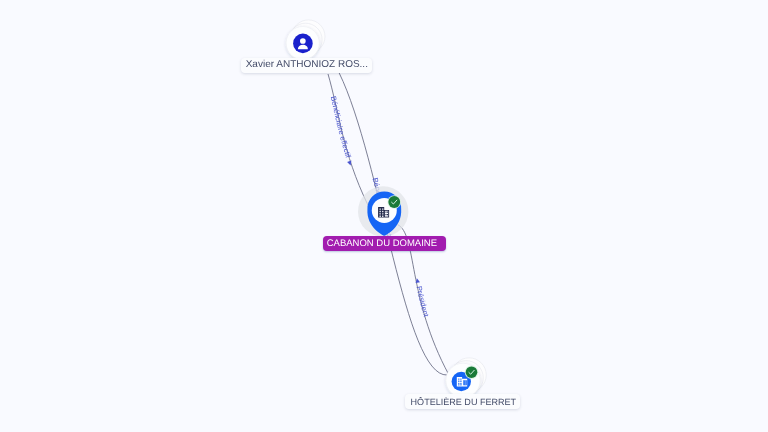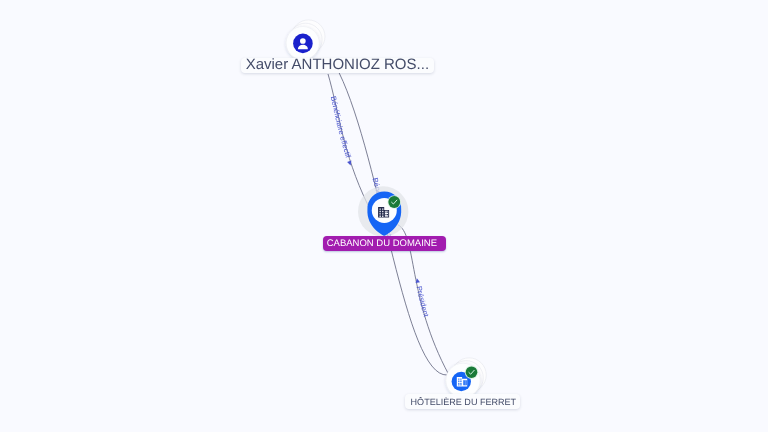--- a/index.html
+++ b/index.html
@@ -3,21 +3,21 @@
 <meta charset="utf-8">
 <style>
   html,body{margin:0;padding:0;}
   body{width:768px;height:432px;overflow:hidden;background:#f9faff;
        font-family:"Liberation Sans",sans-serif;}
   *{-webkit-font-smoothing:antialiased;text-rendering:geometricPrecision;}
   #stage{position:relative;width:768px;height:432px;background:#f9faff;}
   svg.graph{position:absolute;left:0;top:0;width:768px;height:432px;overflow:visible;}
   .nodelabel{position:absolute;white-space:nowrap;border-radius:3.9px;
              font-family:"Liberation Sans",sans-serif;}
-  .lbl-plain{background:#fbfcfe;color:#444c69;font-size:15px;padding:3.8px 4.5px;
+  .lbl-plain{background:#fbfcfe;color:#444c69;font-size:10px;padding:3.8px 4.5px;
              line-height:8px;box-shadow:0 1px 3px rgba(40,50,90,.16);}
   .lbl-hot{font-size:9.05px;padding:3.8px 4px 3.8px 5.7px;}
   .lbl-sel{background:#a21caf;color:#ffffff;font-size:9.5px;padding:3.2px 9px 3.2px 3.7px;
            line-height:8px;box-shadow:0 1px 2px rgba(30,60,140,.28);}
 </style>
 </head>
 <body>
 
 <div id="stage">
   <svg class="graph" viewBox="0 0 768 432">

